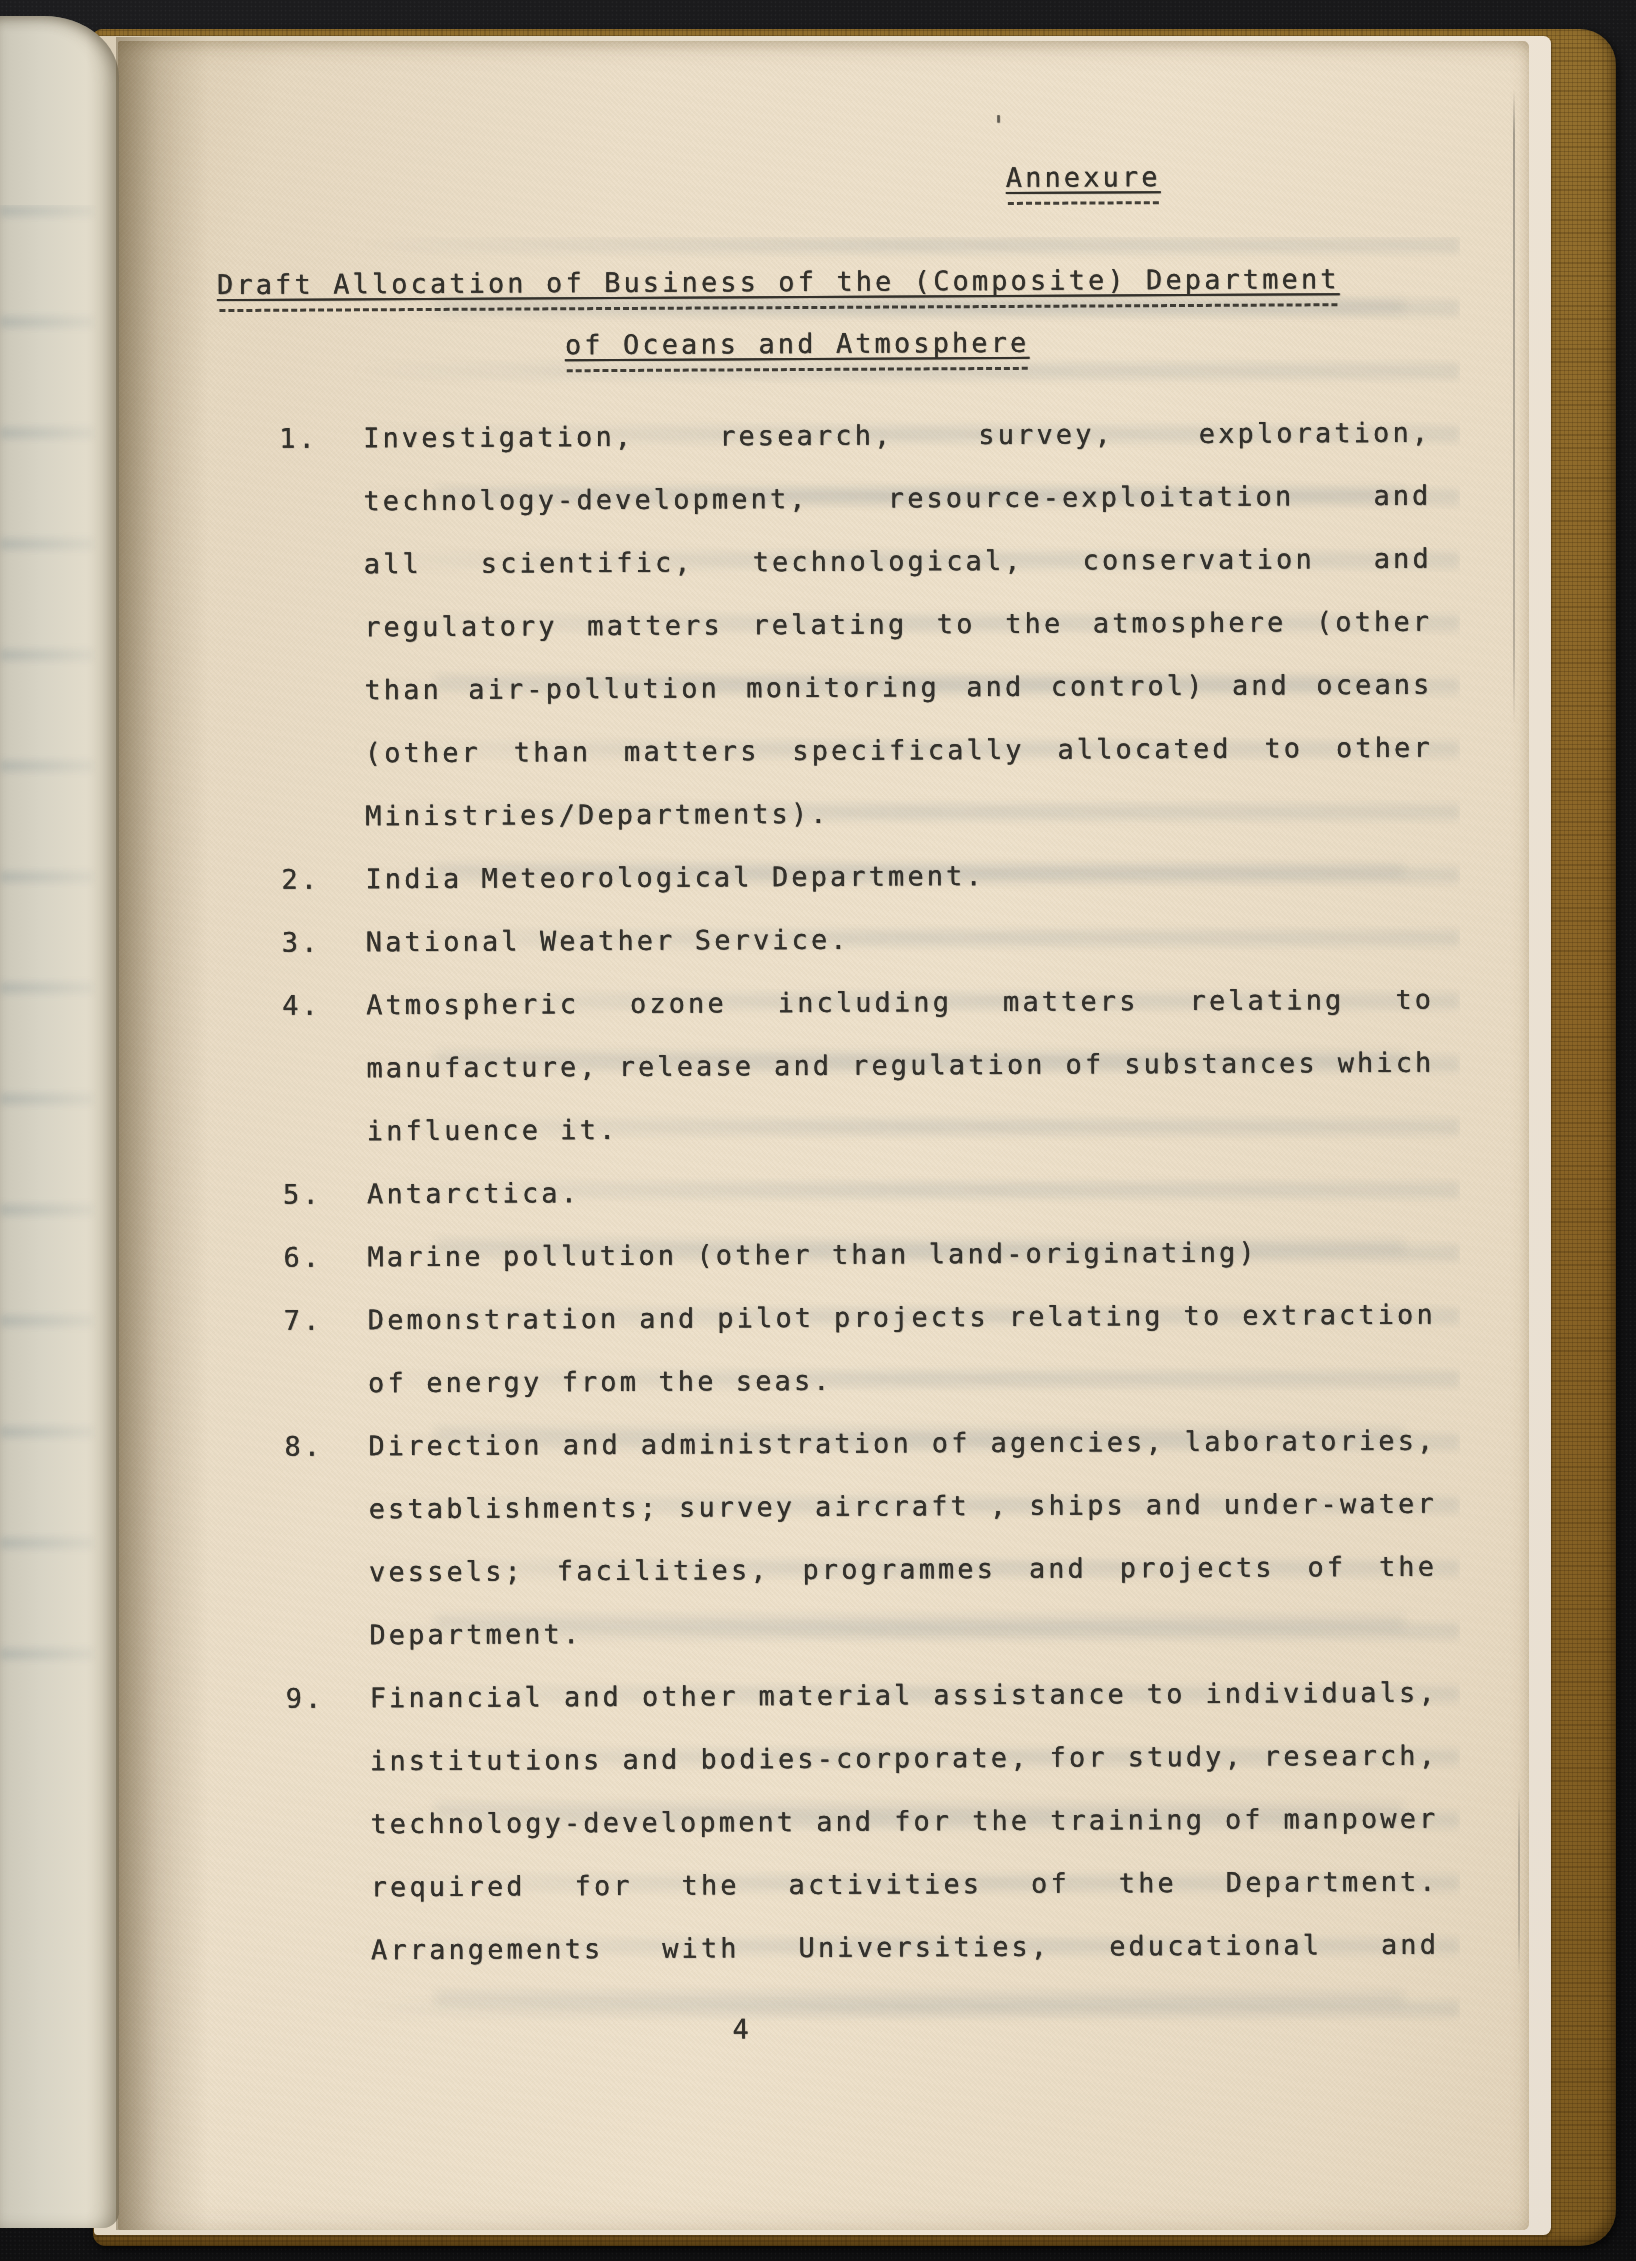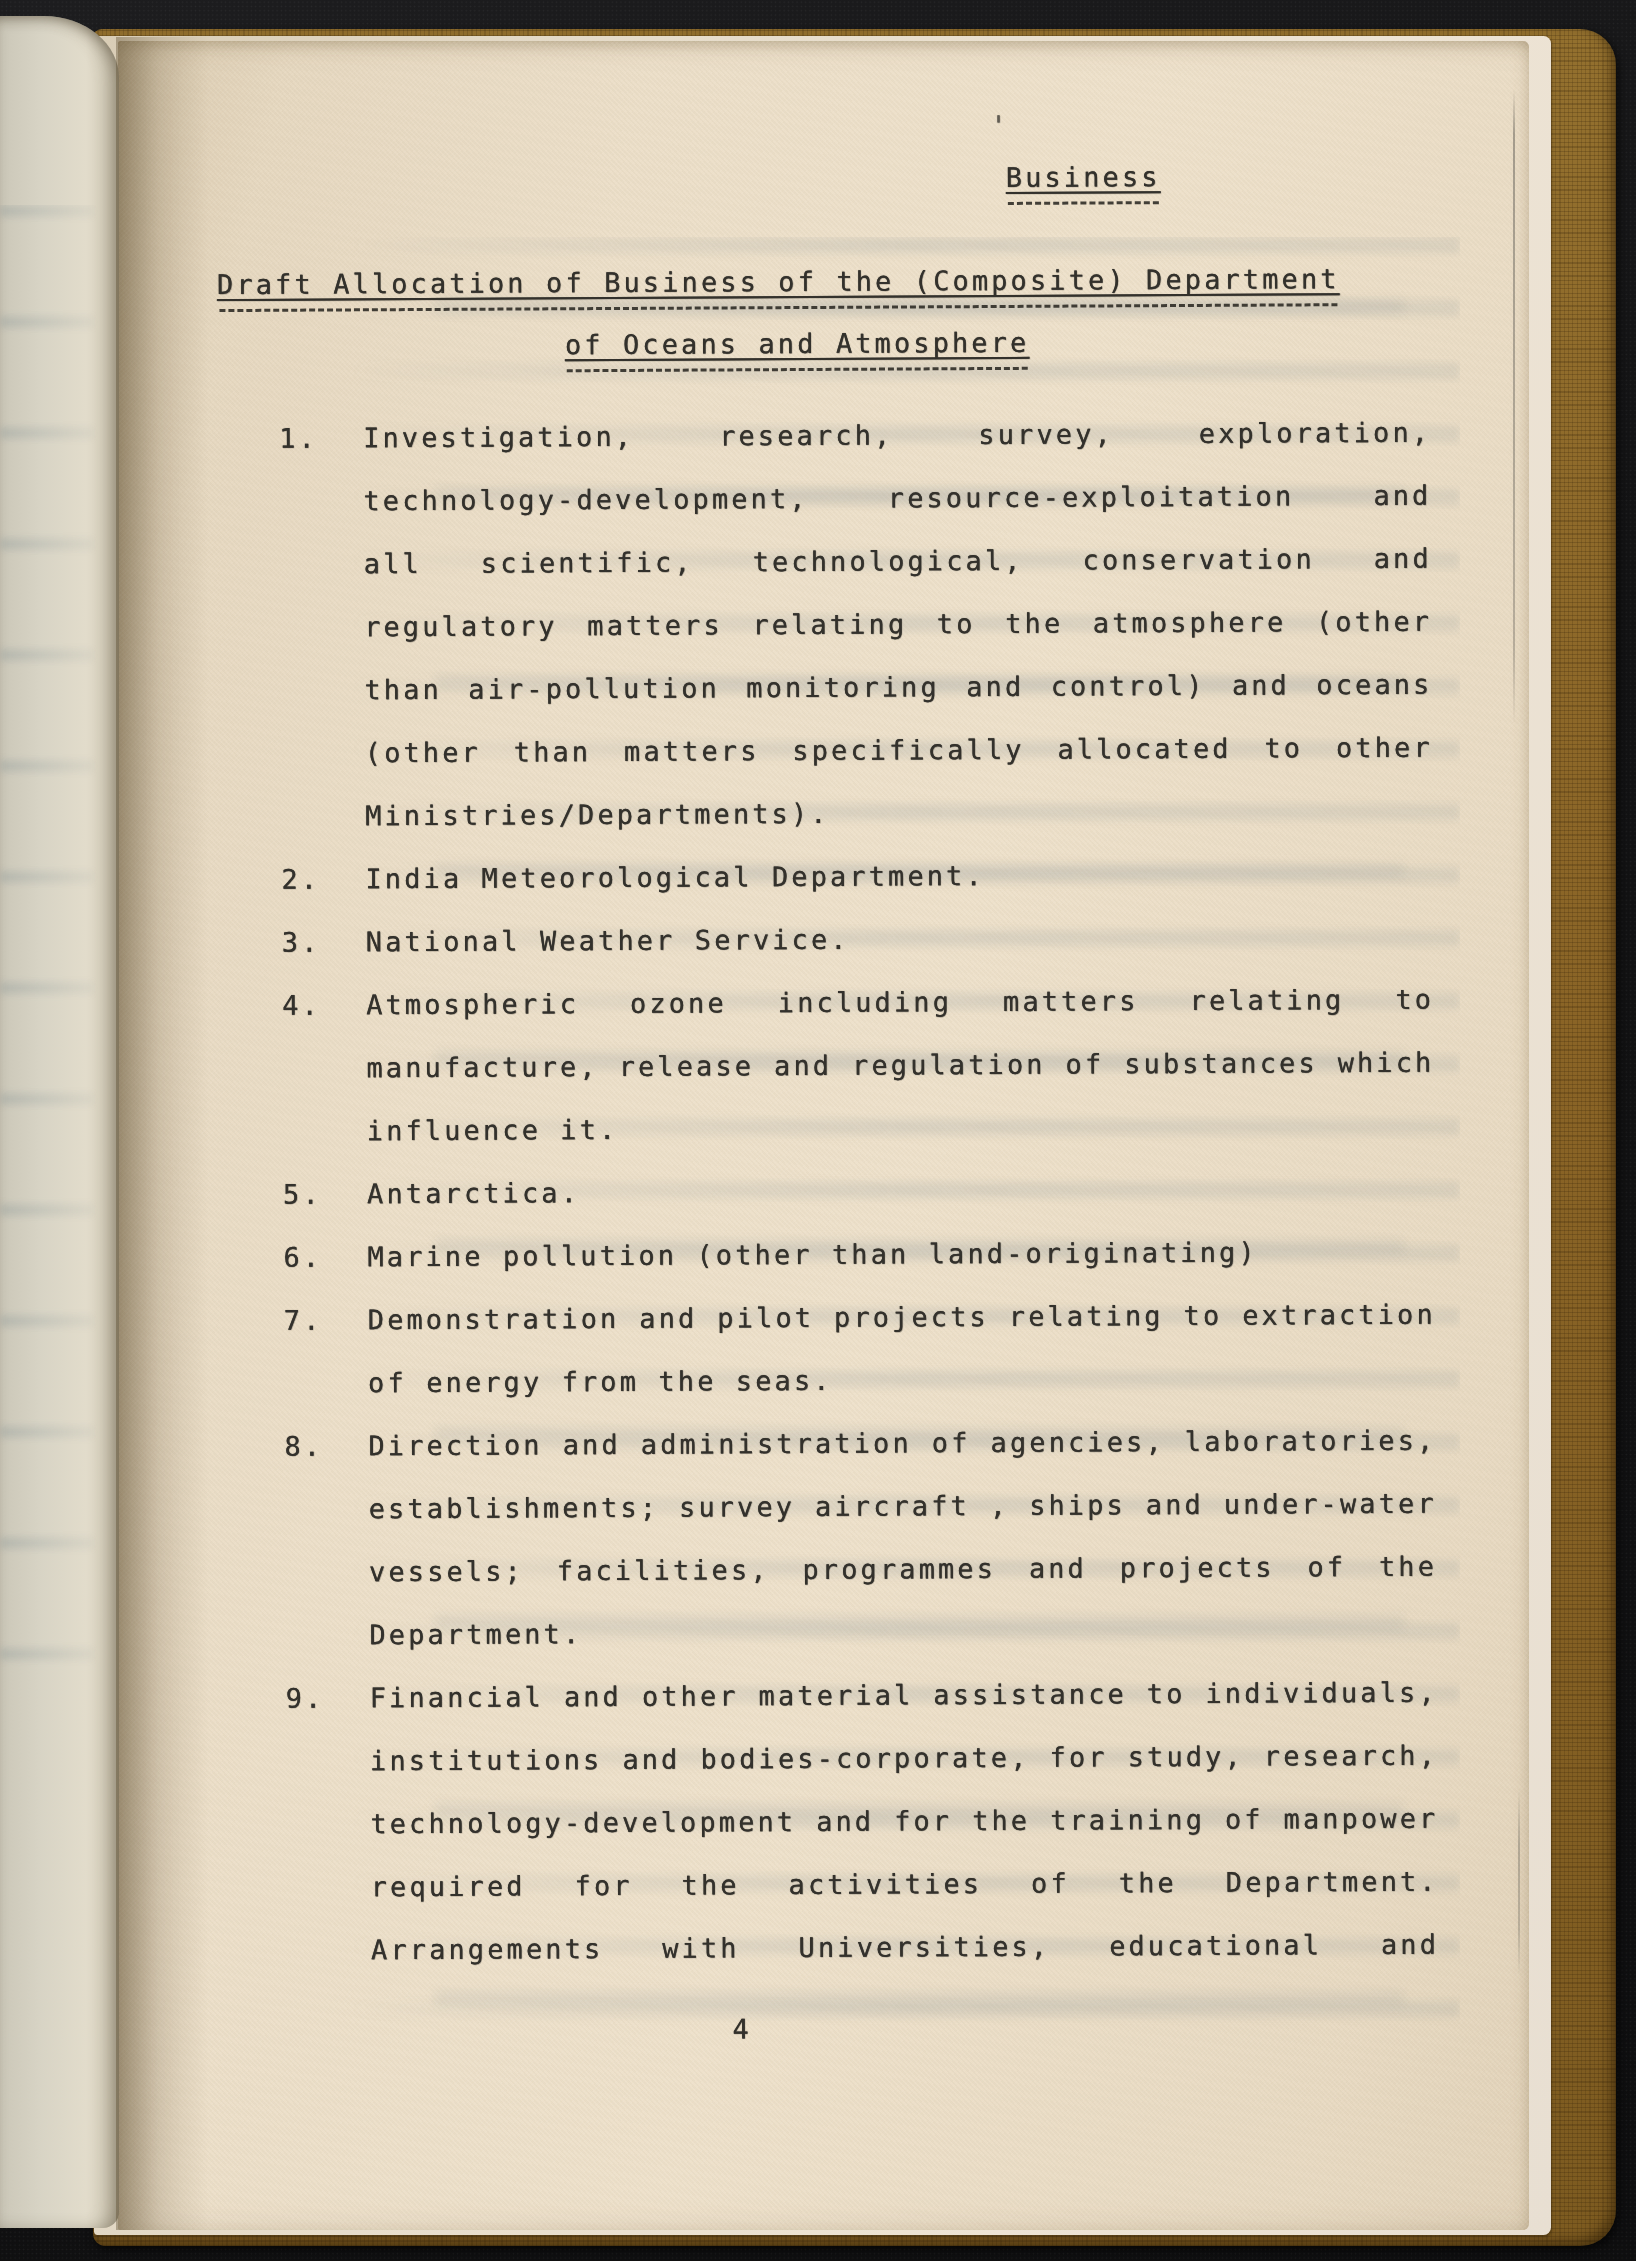--- a/index.html
+++ b/index.html
@@ -178,21 +178,21 @@
 <div class="ghost-main"></div>
 <div class="ghost-main2"></div>
 <div class="ghost-left"></div>
 <div class="crease"></div>
 <div class="crease2"></div>
 
 <div class="type-layer">
 
   <span class="stray-mark">'</span>
 
-  <div class="annexure u">Business</div>
+  <div class="annexure u">Annexure</div>
 
   <div class="title-wrap">
     <div><span class="u">Draft Allocation of Business of the (Composite) Department</span></div>
     <div class="title-line2"><span class="u">of Oceans and Atmosphere</span></div>
   </div>
 
   <div class="list">
 
     <div class="item">
       <div class="num">1.</div>

